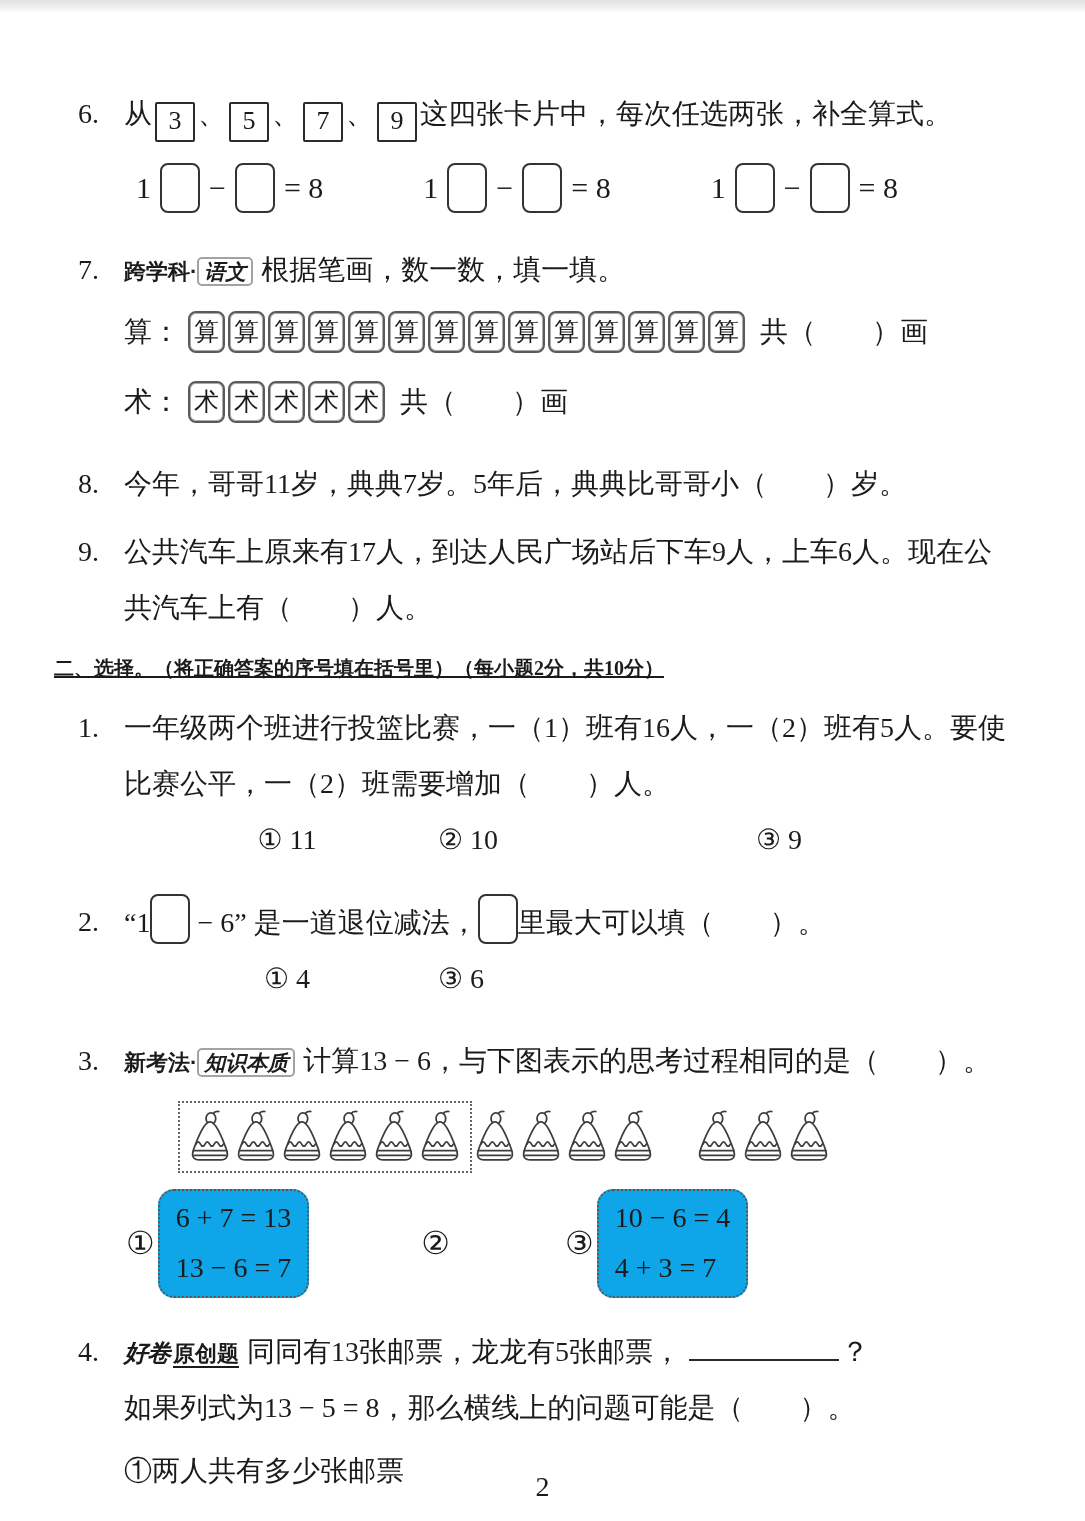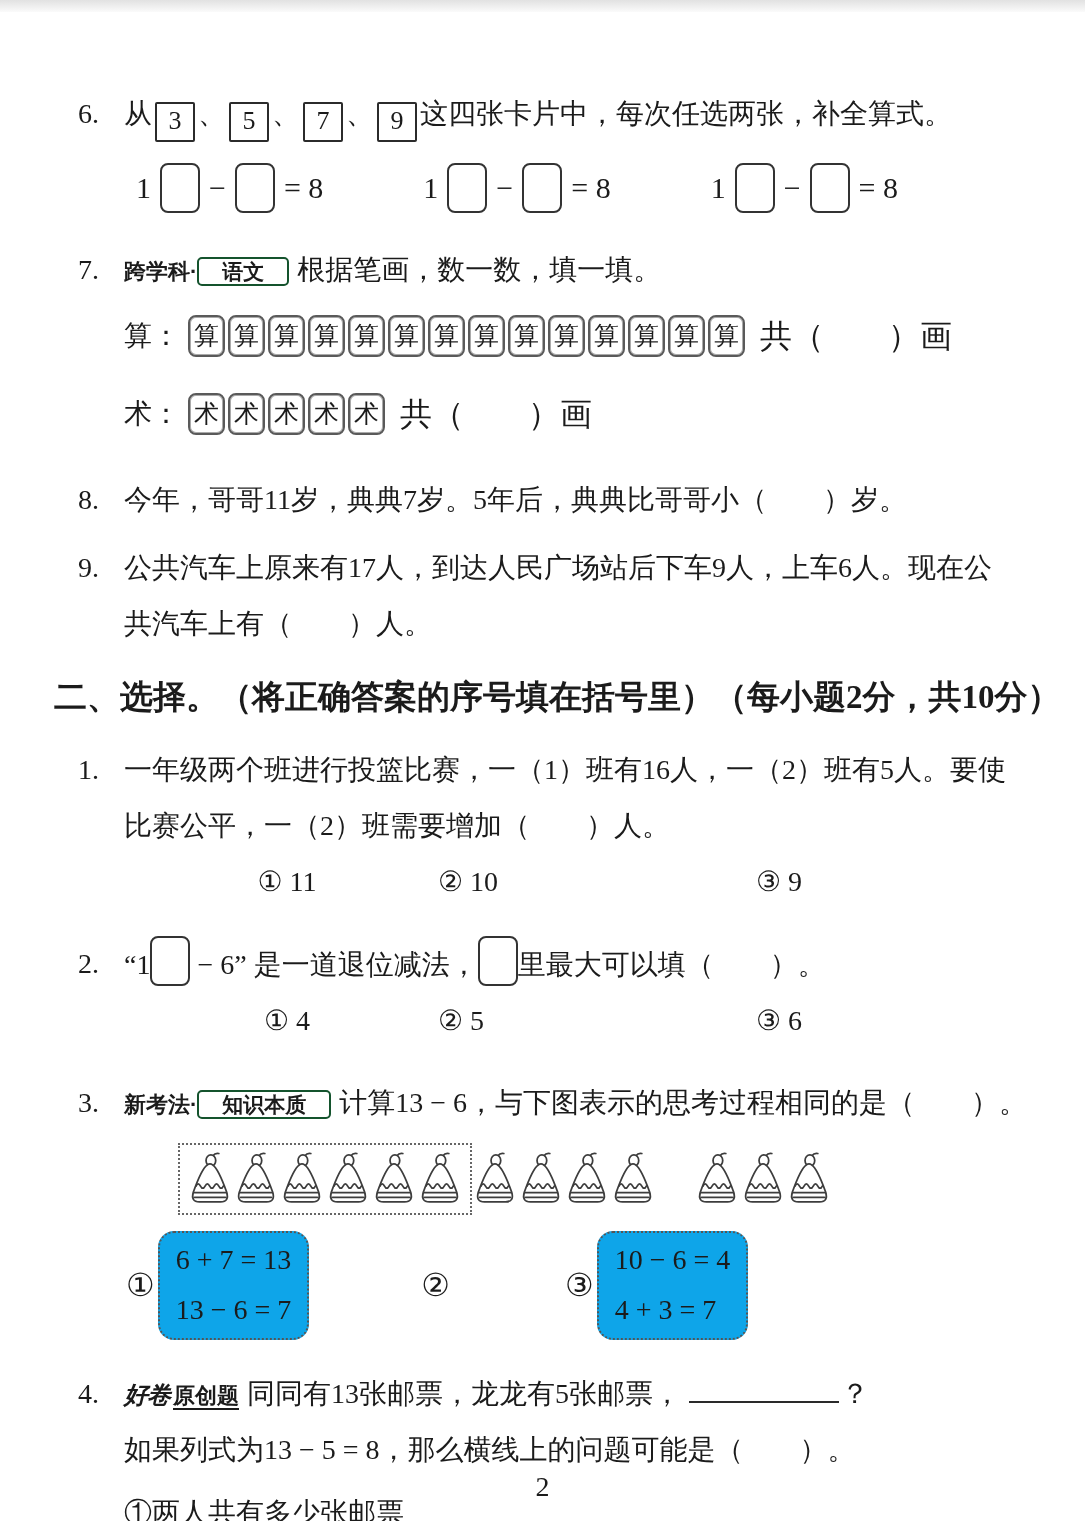--- a/index.html
+++ b/index.html
@@ -22,31 +22,31 @@
   .blank-box{display:inline-block;width:36px;height:46px;border:2px solid #333;border-radius:8px;
     vertical-align:-12px;background:#fff;}
   .eq-row{display:flex;gap:100px;margin:16px 0 12px 12px;align-items:center;}
   .eq{display:flex;align-items:center;gap:9px;font-size:30px;}
   
   .stroke-row{display:flex;align-items:center;margin:6px 0 14px 0;}
   .stroke-label{font-size:28px;margin-right:8px;white-space:nowrap;}
   .stroke-boxes{display:flex;}
   .stroke-box{width:33px;height:38px;border:2px solid #5a5a5a;border-radius:8px;box-shadow:inset 0 0 0 1px #aaa;
     margin-right:3px;display:flex;align-items:center;justify-content:center;font-size:25px;background:#fff;}
-  .stroke-after{font-size:32px;margin-left:12px;white-space:nowrap;}
-  
-  .sec-h{font-size:33px;font-weight:bold;line-height:2.0;margin:6px 0 12px -24px;white-space:nowrap;}
+  .stroke-after{font-size:28px;margin-left:12px;white-space:nowrap;}
+  
+  .sec-h{font-size:20px;font-weight:bold;line-height:2.0;margin:6px 0 12px -24px;white-space:nowrap;text-decoration:underline;}
   
   .opt-row{display:flex;margin:0 0 14px 12px;font-size:28px;line-height:2.0;}
   .opt-a{width:302px;text-align:center;}
   .opt-b{width:318px;}
   
   .badge{font-family:"Liberation Sans","DejaVu Sans",sans-serif;font-weight:bold;font-size:22px;
     margin-right:8px;white-space:nowrap;letter-spacing:0;}
-  .badge .boxed{border:2px solid #14532d;border-radius:5px;padding:1px 23px;font-size:21px;}
+  .badge .boxed{border:2px solid #a3a3a3;border-radius:5px;padding:1px 5px;font-size:21px;font-style:italic;}
   .badge-q4 .logo{font-weight:900;font-style:italic;letter-spacing:-1px;margin-right:3px;font-size:24px;}
   .badge-q4 .label{text-decoration:underline;text-underline-offset:5px;font-weight:800;text-align:center;}
   
   .cakes-row{display:flex;align-items:center;margin:12px 0 16px 54px;}
   .cake-group{display:flex;align-items:flex-end;}
   .cake-box{border:2.5px dotted #666;padding:5px 7px;}
   .cake-group .cake{margin:0 1px;}
   .gap-right{margin-left:38px;}
   
   .q3opts{display:flex;align-items:center;margin:4px 0 14px 2px;}
@@ -166,21 +166,20 @@
   </div>
 
   <div class="q">
     <div class="qnum">2.</div>
     <div class="qbody">
       <div class="qline nowrap">
         <span>“1</span><span class="blank-box"></span> <span>− 6” 是一道退位减法，</span><span class="blank-box"></span><span>里最大可以填（　　）。</span>
       </div>
       <div class="opt-row">
         <span class="opt-a">① 4</span>
-        <span class="opt-b">② 5</span>
         <span>③ 6</span>
       </div>
     </div>
   </div>
 
   <div class="q">
     <div class="qnum">3.</div>
     <div class="qbody">
       <div class="qline nowrap">
         <span class="badge"><span>新考法·</span><span class="boxed">知识本质</span></span><span>计算13 − 6，与下图表示的思考过程相同的是（　　）。</span>

